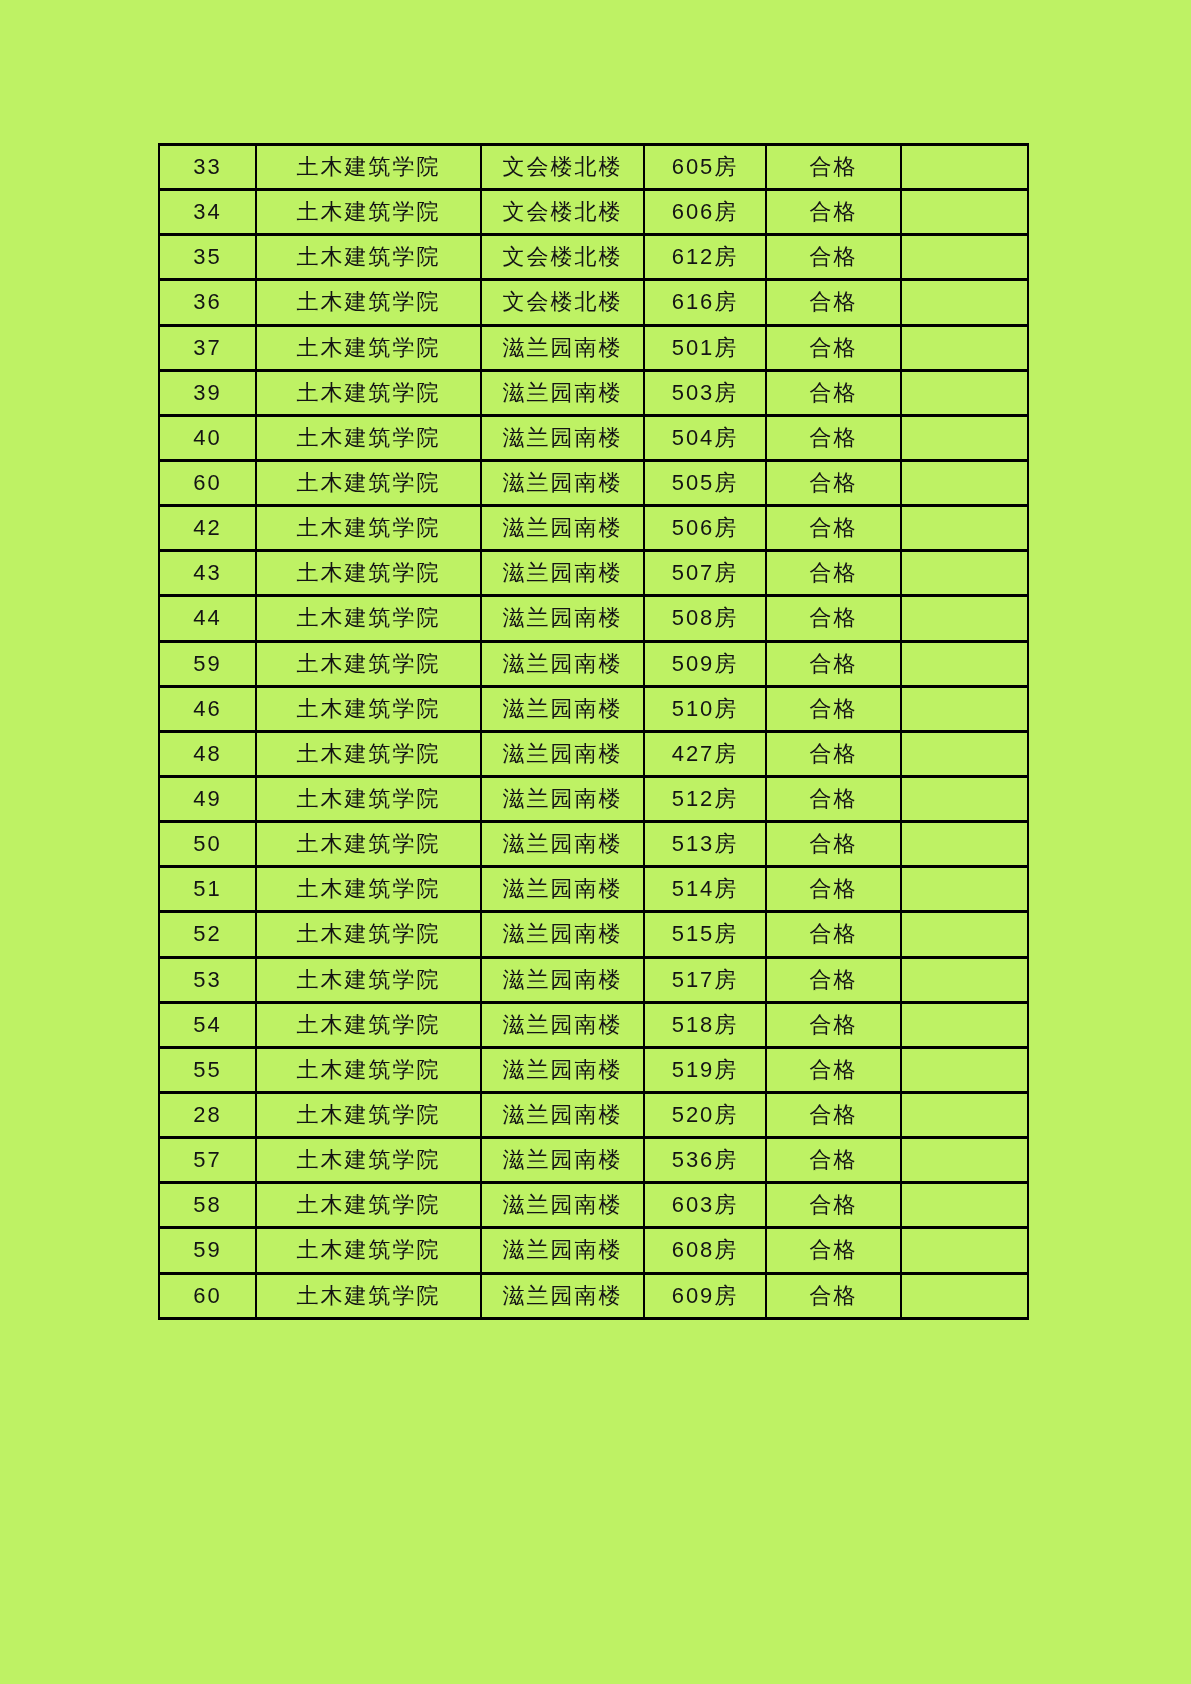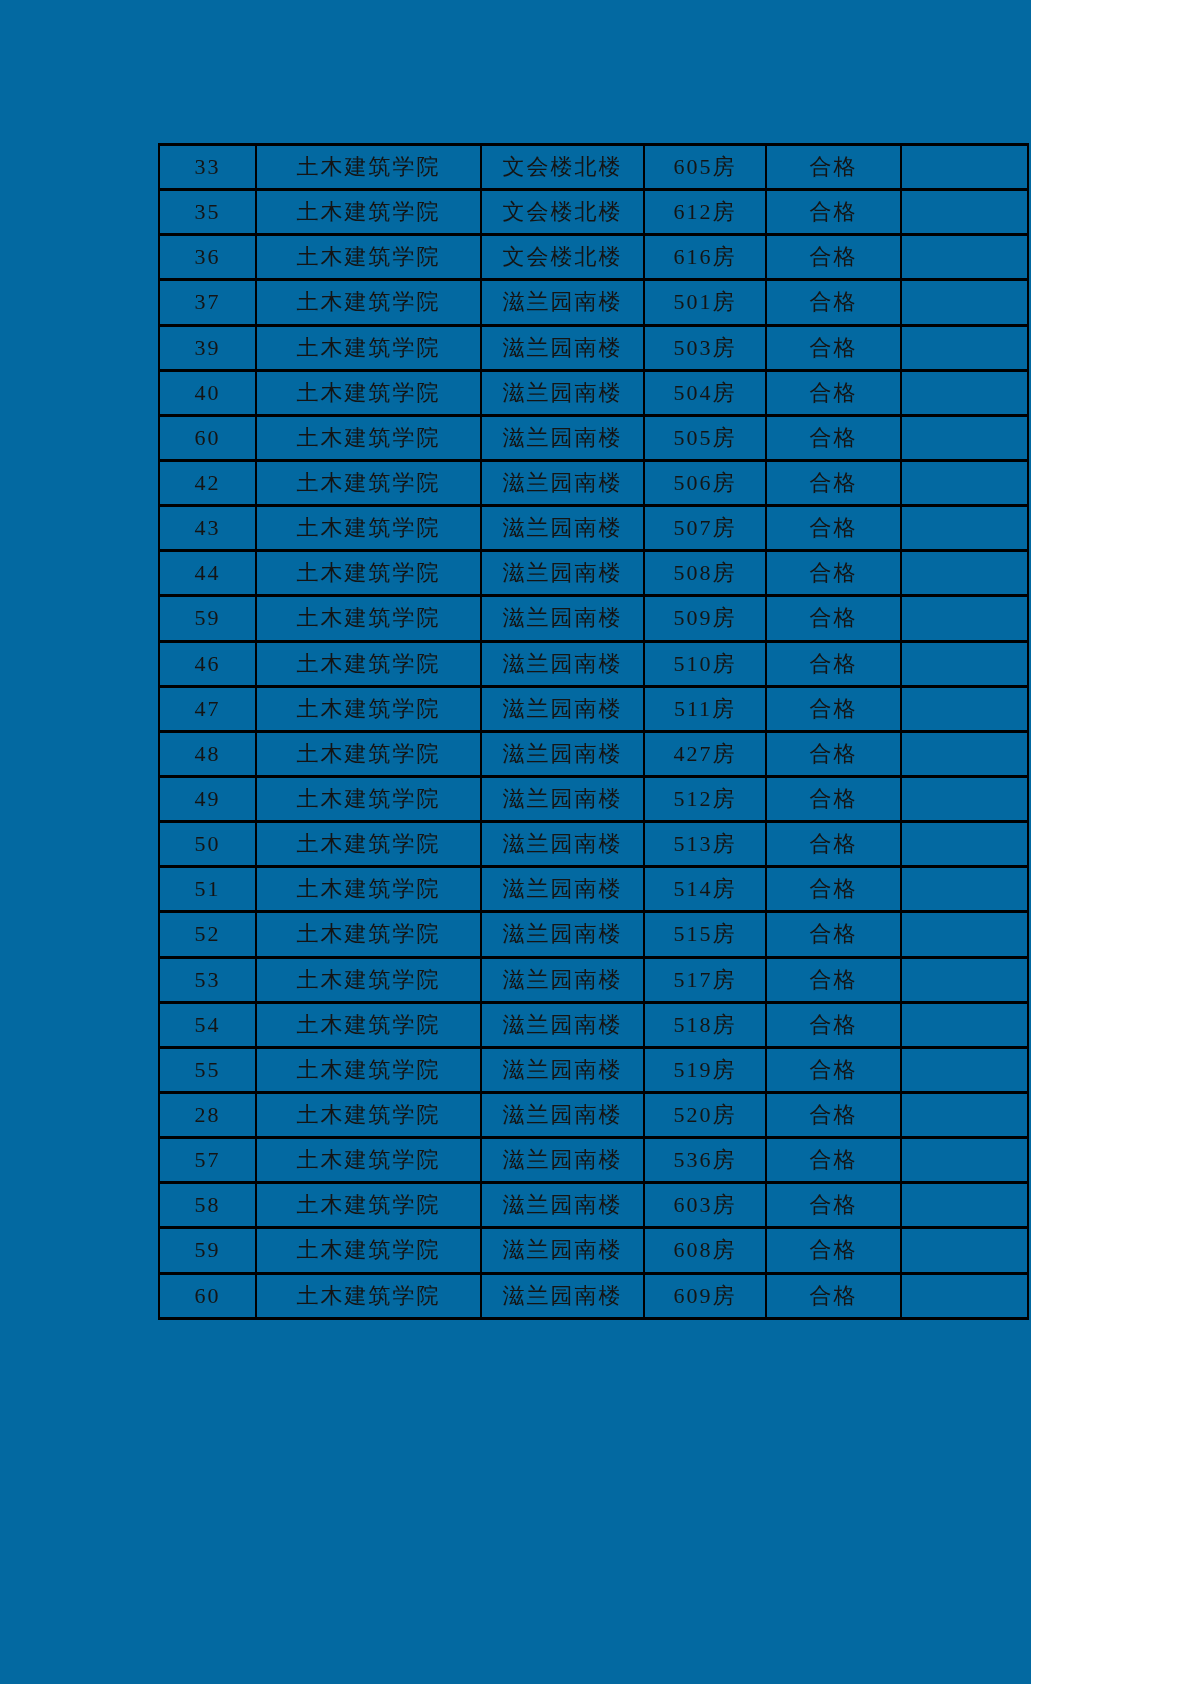--- a/index.html
+++ b/index.html
@@ -2,25 +2,25 @@
 <html><head>
 <meta charset="utf-8">
 <style>
   html, body {
     margin: 0;
     padding: 0;
     background: #ffffff;
   }
   .page {
     position: relative;
-    width: 1031px;
+    width: 1191px;
     height: 1684px;
-    background: #0369a1;
+    background: #bef264;
     overflow: hidden;
-    font-family: Liberation Serif, serif;
+    font-family: Liberation Sans, sans-serif;
   }
   table.doc-table {
     position: absolute;
     left: 158px;
     top: 143px;
     width: 869px;
     height: 1177px;
     border-collapse: collapse;
     table-layout: fixed;
   }
@@ -61,20 +61,28 @@
     <tbody id="table-body">
         <tr>
       <td>33</td>
       <td>土木建筑学院</td>
       <td>文会楼北楼</td>
       <td>605房</td>
       <td>合格</td>
       <td></td>
     </tr>
         <tr>
+      <td>34</td>
+      <td>土木建筑学院</td>
+      <td>文会楼北楼</td>
+      <td>606房</td>
+      <td>合格</td>
+      <td></td>
+    </tr>
+        <tr>
       <td>35</td>
       <td>土木建筑学院</td>
       <td>文会楼北楼</td>
       <td>612房</td>
       <td>合格</td>
       <td></td>
     </tr>
         <tr>
       <td>36</td>
       <td>土木建筑学院</td>
@@ -145,28 +153,20 @@
       <td>滋兰园南楼</td>
       <td>509房</td>
       <td>合格</td>
       <td></td>
     </tr>
         <tr>
       <td>46</td>
       <td>土木建筑学院</td>
       <td>滋兰园南楼</td>
       <td>510房</td>
-      <td>合格</td>
-      <td></td>
-    </tr>
-        <tr>
-      <td>47</td>
-      <td>土木建筑学院</td>
-      <td>滋兰园南楼</td>
-      <td>511房</td>
       <td>合格</td>
       <td></td>
     </tr>
         <tr>
       <td>48</td>
       <td>土木建筑学院</td>
       <td>滋兰园南楼</td>
       <td>427房</td>
       <td>合格</td>
       <td></td>

